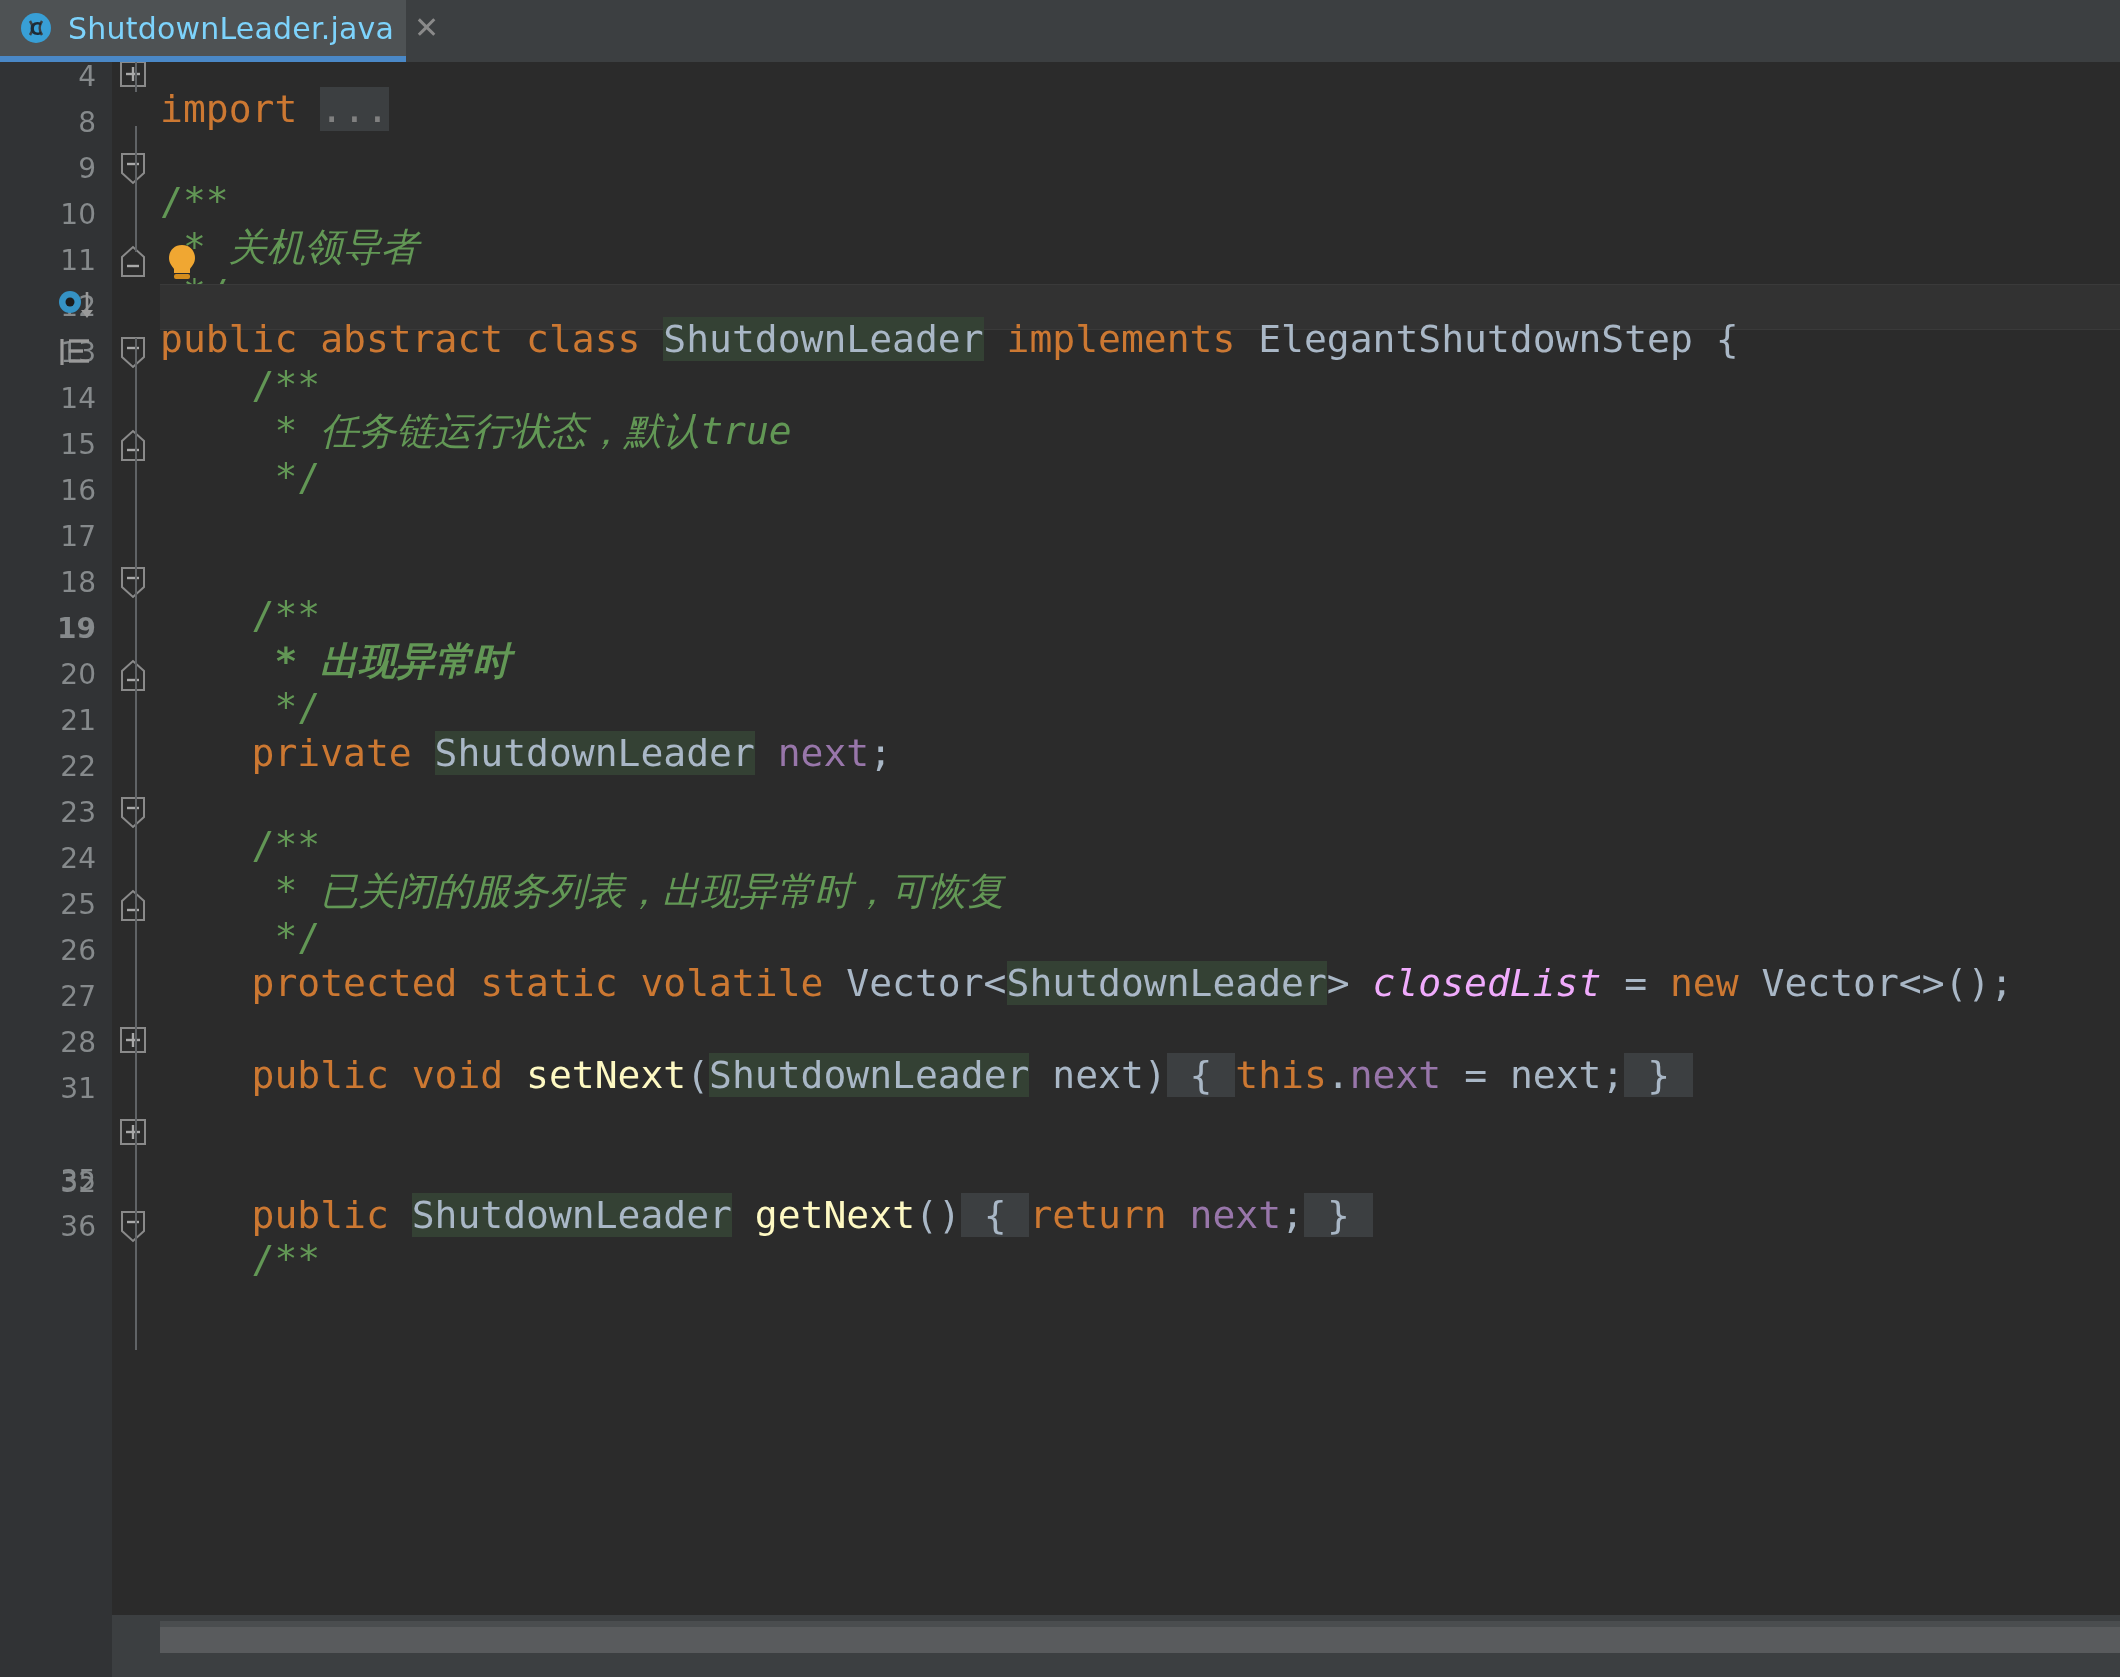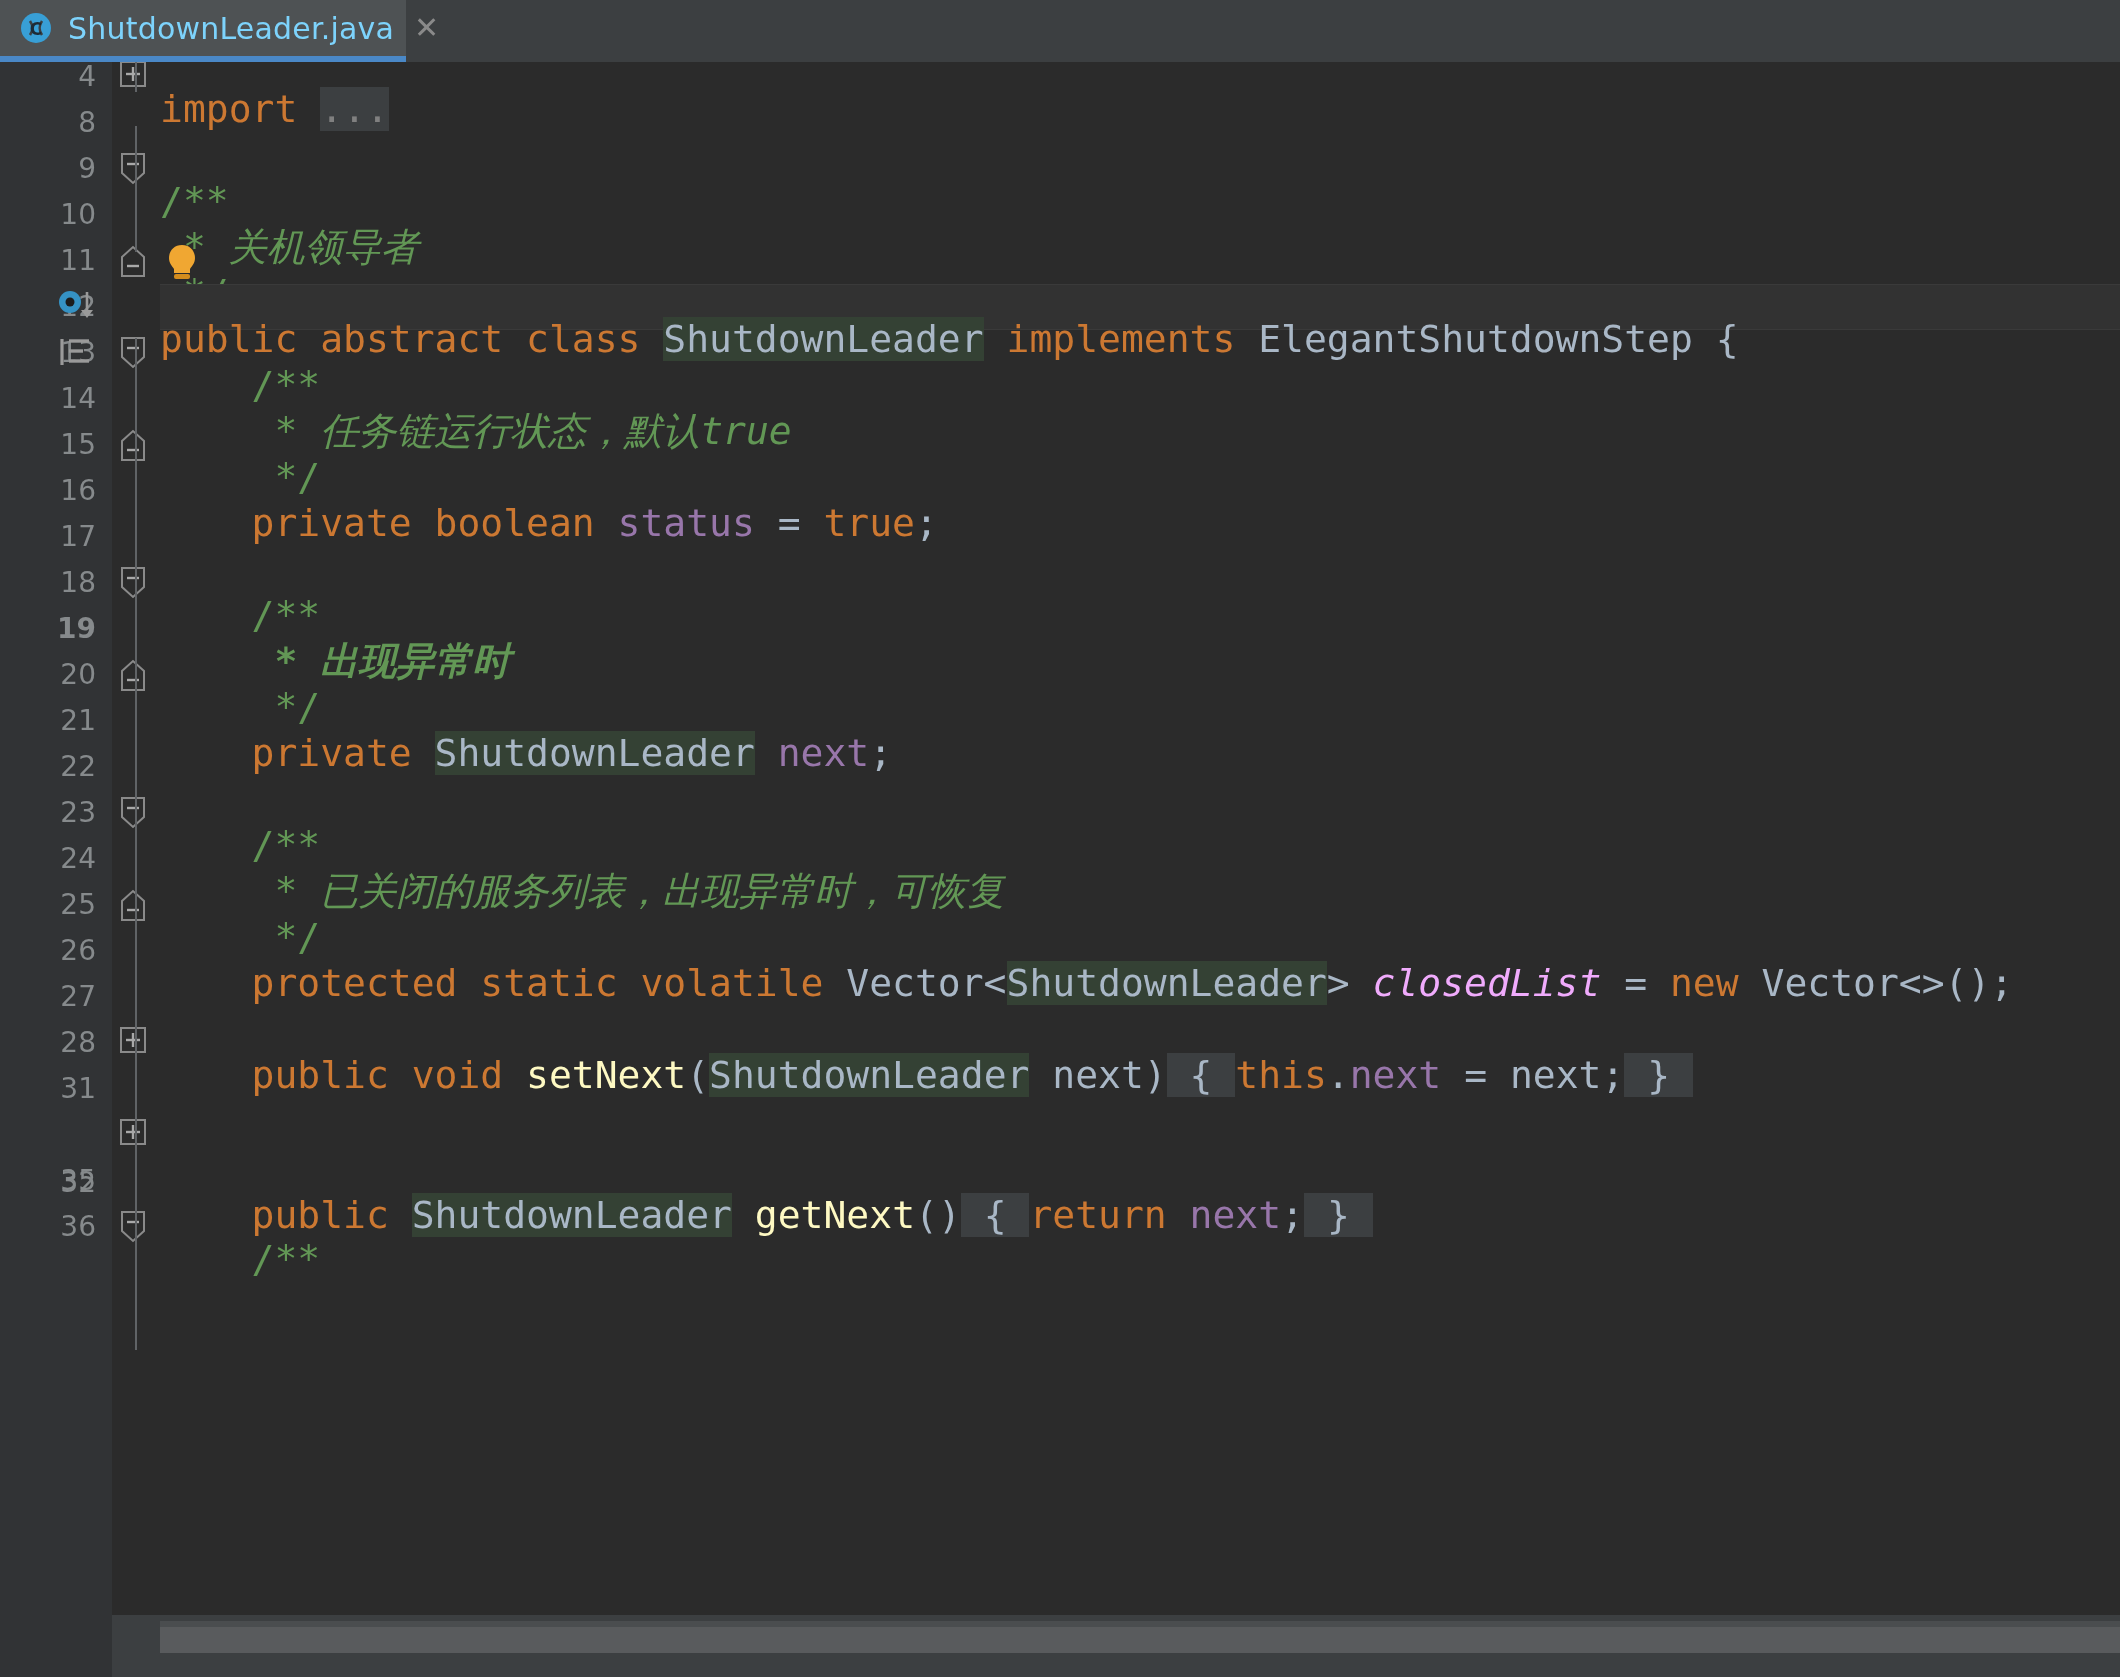--- a/index.html
+++ b/index.html
@@ -170,21 +170,20 @@
       <div class="row" style="top: 314px;">
         <div class="lineno">14</div>
         <div class="txt"><span class="cmt-plain">     * </span><span class="cmt">任务链运行状态，默认true</span></div>
       </div>
       <div class="row" style="top: 360px;">
         <div class="lineno">15</div>
         <div class="txt"><span class="cmt-plain">     */</span></div>
       </div>
       <div class="row" style="top: 406px;">
         <div class="lineno">16</div>
-        <div class="txt"><span class="kw">    private boolean </span><span class="fld">status</span><span class="pun"> = </span><span class="kw">true</span><span class="pun">;</span></div>
       </div>
       <div class="row" style="top: 452px;">
         <div class="lineno">17</div>
         <div class="txt"></div>
       </div>
       <div class="row" style="top: 498px;">
         <div class="lineno">18</div>
         <div class="txt"><span class="cmt-plain">    /**</span></div>
       </div>
       <div class="row" style="top: 544px; font-weight: bold;">

